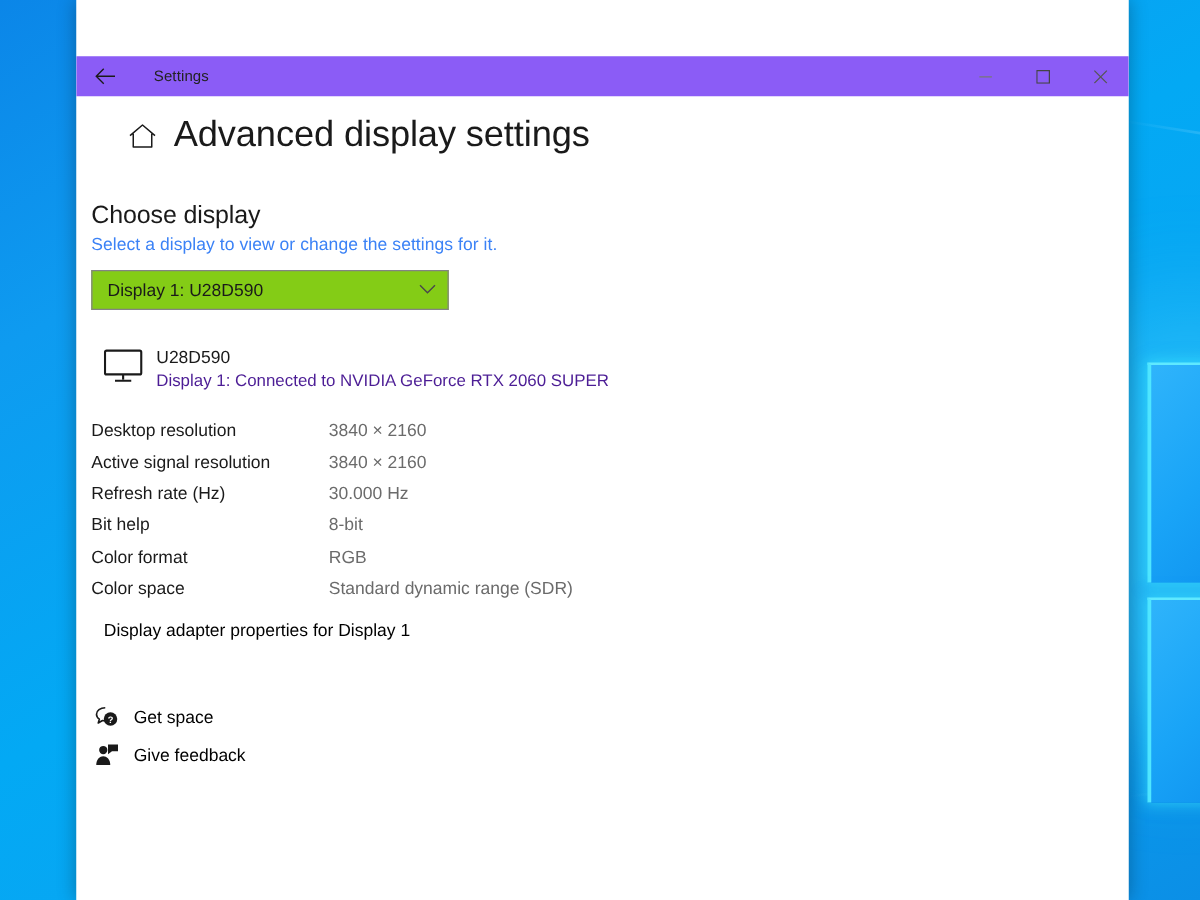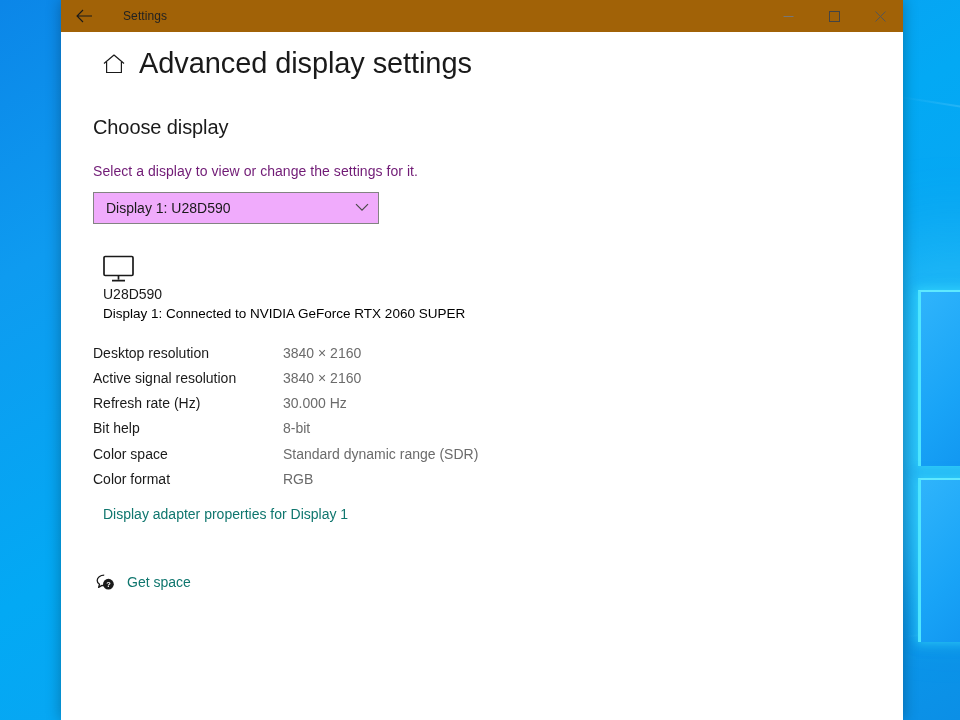--- a/index.html
+++ b/index.html
@@ -49,21 +49,22 @@
     box-shadow: 0 0 14px rgba(0,0,0,0.30);
     overflow: hidden;
   }
 
   
   #titlebar {
     height: 32px;
     display: flex;
     align-items: center;
     position: relative;
-    background: #a16207;
+    background: #8b5cf6;
+    margin-top: 45px;
   }
   #back-button {
     width: 46px;
     height: 32px;
     display: flex;
     align-items: center;
     justify-content: center;
     cursor: default;
   }
   #back-button svg { display: block; }
@@ -107,81 +108,80 @@
   }
   #page-title {
     font-size: 29px;
     font-weight: 400;
     color: #1a1a1a;
     letter-spacing: -0.1px;
     line-height: 1.1;
   }
 
   .content {
-    padding-left: 32px;
+    padding-left: 12px;
   }
 
   h2.section-heading {
     font-size: 20px;
     font-weight: 400;
     color: #1a1a1a;
     margin: 0;
     letter-spacing: -0.1px;
   }
   #choose-display-heading { margin-top: 36px; }
   #display-information-heading { margin-top: 31px; }
 
   .body-text {
     font-size: 14px;
-    color: #701a75;
-    margin-top: 24px;
+    color: #3b82f6;
+    margin-top: 3px;
     letter-spacing: 0.05px;
   }
 
   
   #display-select {
     margin-top: 13px;
     width: 286px;
     height: 32px;
     border: 1px solid #838383;
-    background: #f0abfc;
+    background: #84cc16;
     display: flex;
     align-items: center;
     justify-content: space-between;
     padding: 0 9px 0 12px;
     box-sizing: border-box;
     cursor: default;
   }
   #display-select-value {
     font-size: 14px;
     color: #1a1a1a;
   }
 
   
   #monitor-block {
     display: flex;
     margin-top: 28px;
     padding-left: 10px;
-    flex-direction: column;
   }
   #monitor-icon {
     width: 32px;
     height: 30px;
     margin-right: 10px;
     flex: none;
     padding-top: 3px;
   }
   #monitor-name {
     font-size: 14px;
     color: #1a1a1a;
     line-height: 18px;
   }
   #monitor-connection {
     font-size: 13.5px;
-    color: #000000;
+    color: #4c1d95;
     line-height: 18px;
     margin-top: 2px;
   }
 
   
   #info-table {
     margin-top: 17px;
     padding-left: 10px;
     border-collapse: collapse;
   }
@@ -196,21 +196,21 @@
     color: #1a1a1a;
     padding-right: 20px;
     min-width: 170px;
   }
   #info-table td.info-value {
     color: #6b6b6b;
   }
 
   
   a.link, .link {
-    color: #0f766e;
+    color: #000000;
     font-size: 14px;
     text-decoration: none;
     cursor: default;
   }
 
   #adapter-link-row {
     margin-top: 13px;
     padding-left: 10px;
   }
 
@@ -320,26 +320,26 @@
           </tr>
           <tr>
             <td class="info-label">Refresh rate (Hz)</td>
             <td class="info-value">30.000 Hz</td>
           </tr>
           <tr>
             <td class="info-label">Bit help</td>
             <td class="info-value">8-bit</td>
           </tr>
           <tr>
+            <td class="info-label">Color format</td>
+            <td class="info-value">RGB</td>
+          </tr>
+          <tr>
             <td class="info-label">Color space</td>
             <td class="info-value">Standard dynamic range (SDR)</td>
-          </tr>
-          <tr>
-            <td class="info-label">Color format</td>
-            <td class="info-value">RGB</td>
           </tr>
         </tbody>
       </table>
 
       <div id="adapter-link-row">
         <span class="link">Display adapter properties for Display 1</span>
       </div>
 
       <div id="footer-links">
 
@@ -348,18 +348,28 @@
             <svg width="19" height="17" viewBox="0 0 19 17">
               <path d="M8.2 1.2 C4.2 1.2 1.2 3.5 1.2 6.4 C1.2 8.0 2.1 9.4 3.5 10.3 L2.6 13.4 L6.0 11.4
                        C6.7 11.55 7.4 11.6 8.2 11.6" fill="none" stroke="#1a1a1a" stroke-width="1.3" stroke-linejoin="round"></path>
               <circle cx="12.4" cy="10.2" r="5.4" fill="#1a1a1a"></circle>
               <text x="12.4" y="13.3" font-size="7.4" font-family="'Liberation Sans', sans-serif" fill="#ffffff" text-anchor="middle" font-weight="bold">?</text>
             </svg>
           </span>
           <span class="link">Get space</span>
         </div>
 
+        <div class="footer-link-row">
+          <span class="footer-icon">
+            <svg width="19" height="18" viewBox="0 0 19 18">
+              <circle cx="6.6" cy="5.0" r="3.3" fill="#1a1a1a"></circle>
+              <path d="M1.0 17 C1.0 12.6 3.6 10.0 6.6 10.0 C9.6 10.0 12.2 12.6 12.2 17 Z" fill="#1a1a1a"></path>
+              <path d="M10.4 0.6 H18.4 V6.0 H13.6 L10.4 8.4 Z" fill="#1a1a1a"></path>
+            </svg>
+          </span>
+          <span class="link">Give feedback</span>
+        </div>
 
       </div>
 
     </div>
   </div>
 </div>
 
 </body></html>

